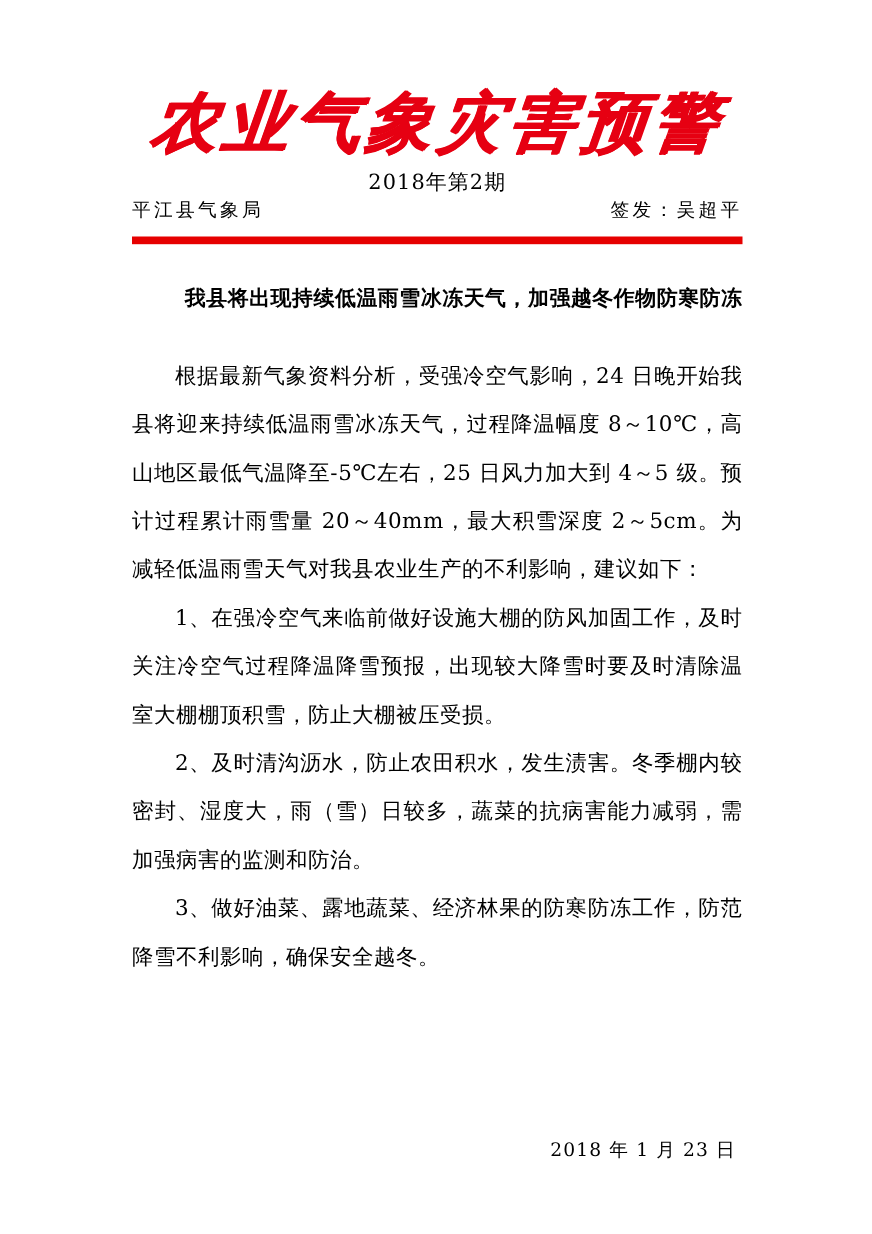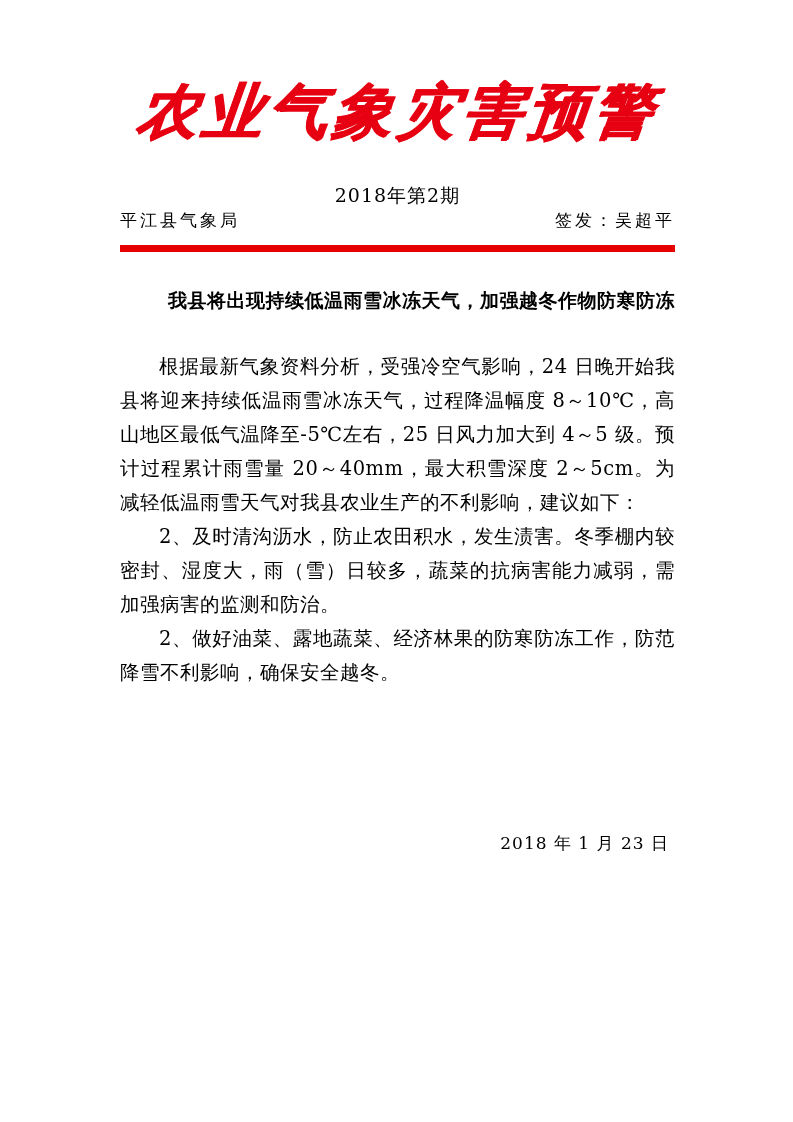--- a/index.html
+++ b/index.html
@@ -25,21 +25,20 @@
     color: #e60012;
     font-size: 60px;
     font-weight: bold;
     font-style: italic;
     letter-spacing: 5px;
     transform: skewX(-6deg);
     text-shadow: 1.5px 0 #e60012, 0 1px #e60012;
     white-space: nowrap;
   }
   .issue-line {
-    margin-top: 30px;
     text-align: center;
     font-size: 19px;
     letter-spacing: 1px;
   }
   .byline-row {
     display: flex;
     justify-content: space-between;
     align-items: baseline;
     font-size: 17px;
     letter-spacing: 3px;
@@ -53,21 +52,21 @@
     margin-top: 36px;
     text-align: right;
     font-weight: bold;
     font-size: 19px;
     letter-spacing: 0.5px;
     font-family: "DejaVu Sans", "Liberation Sans", sans-serif;
   }
   .body-text {
     margin-top: 36px;
     font-size: 19.5px;
-    line-height: 34px;
+    line-height: 44px;
     text-align: justify;
     letter-spacing: 0.5px;
   }
   .body-text p {
     margin: 0;
     text-indent: 2em;
   }
   .footer-block {
     margin-top: 142px;
     font-size: 17px;
@@ -96,21 +95,22 @@
     <span>平江县气象局</span>
     <span>签发：吴超平</span>
   </div>
 
   <div class="red-rule"></div>
 
   <div class="headline">我县将出现持续低温雨雪冰冻天气，加强越冬作物防寒防冻</div>
 
   <div class="body-text">
     <p>根据最新气象资料分析，受强冷空气影响，24 日晚开始我县将迎来持续低温雨雪冰冻天气，过程降温幅度 8～10℃，高山地区最低气温降至-5℃左右，25 日风力加大到 4～5 级。预计过程累计雨雪量 20～40mm，最大积雪深度 2～5cm。为减轻低温雨雪天气对我县农业生产的不利影响，建议如下：</p>
+    <p>1、在强冷空气来临前做好设施大棚的防风加固工作，及时关注冷空气过程降温降雪预报，出现较大降雪时要及时清除温室大棚棚顶积雪，防止大棚被压受损。</p>
     <p>2、及时清沟沥水，防止农田积水，发生渍害。冬季棚内较密封、湿度大，雨（雪）日较多，蔬菜的抗病害能力减弱，需加强病害的监测和防治。</p>
-    <p>2、做好油菜、露地蔬菜、经济林果的防寒防冻工作，防范降雪不利影响，确保安全越冬。</p>
+    <p>3、做好油菜、露地蔬菜、经济林果的防寒防冻工作，防范降雪不利影响，确保安全越冬。</p>
   </div>
 
   <div class="footer-block">
     <div class="footer-date">2018 年 1 月 23 日</div>
   </div>
 
 </div>
 
 </body></html>

